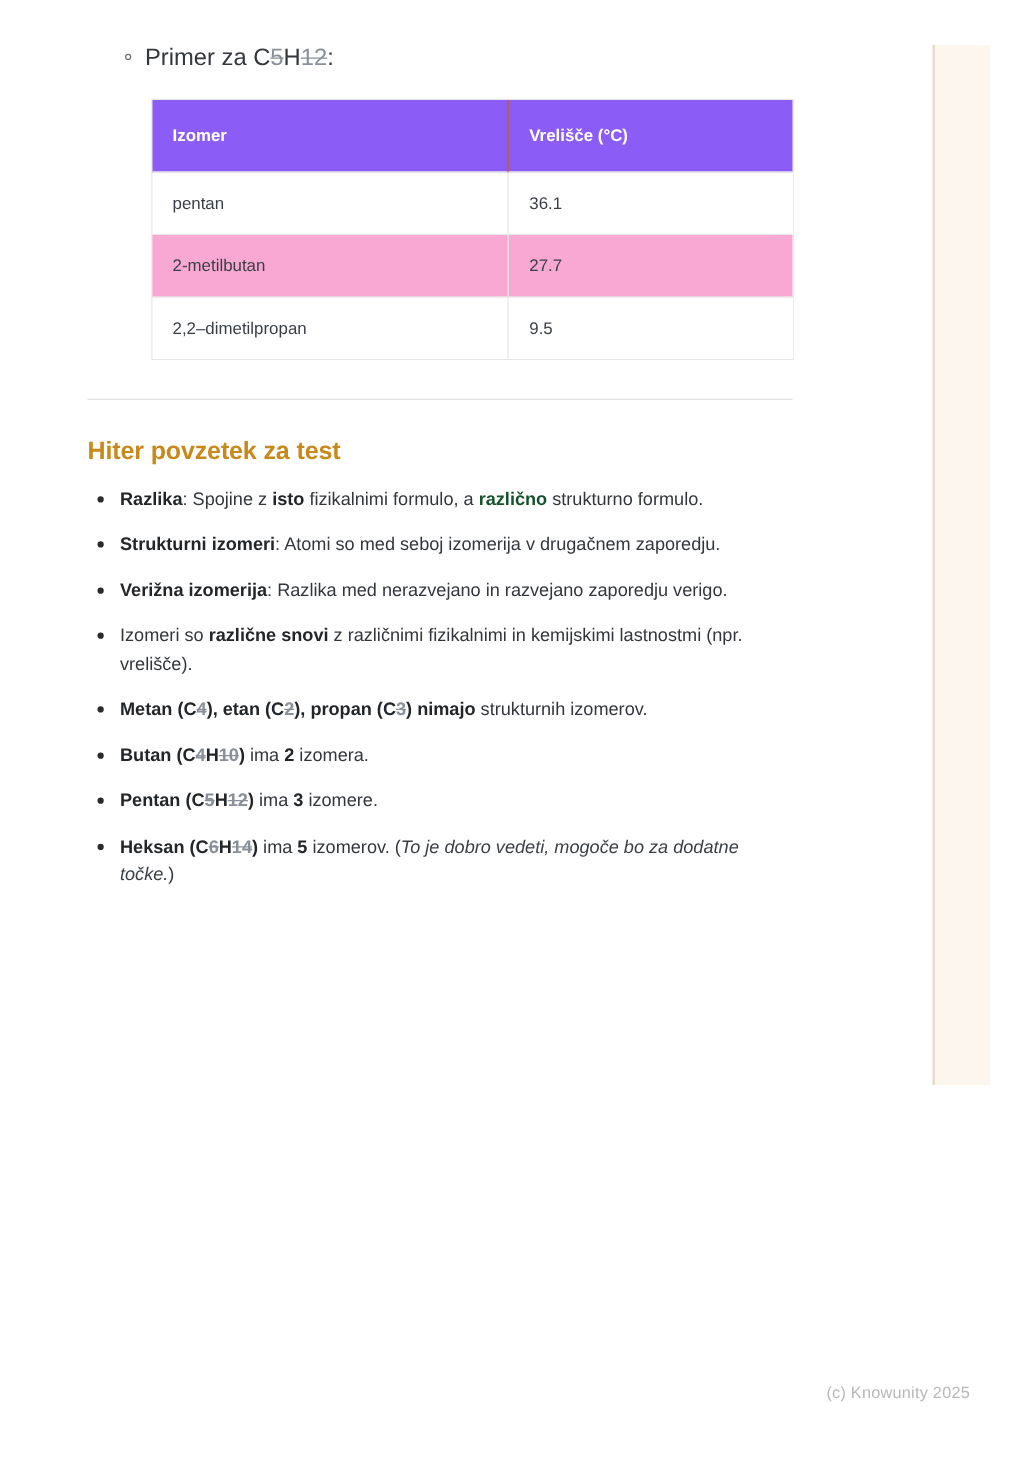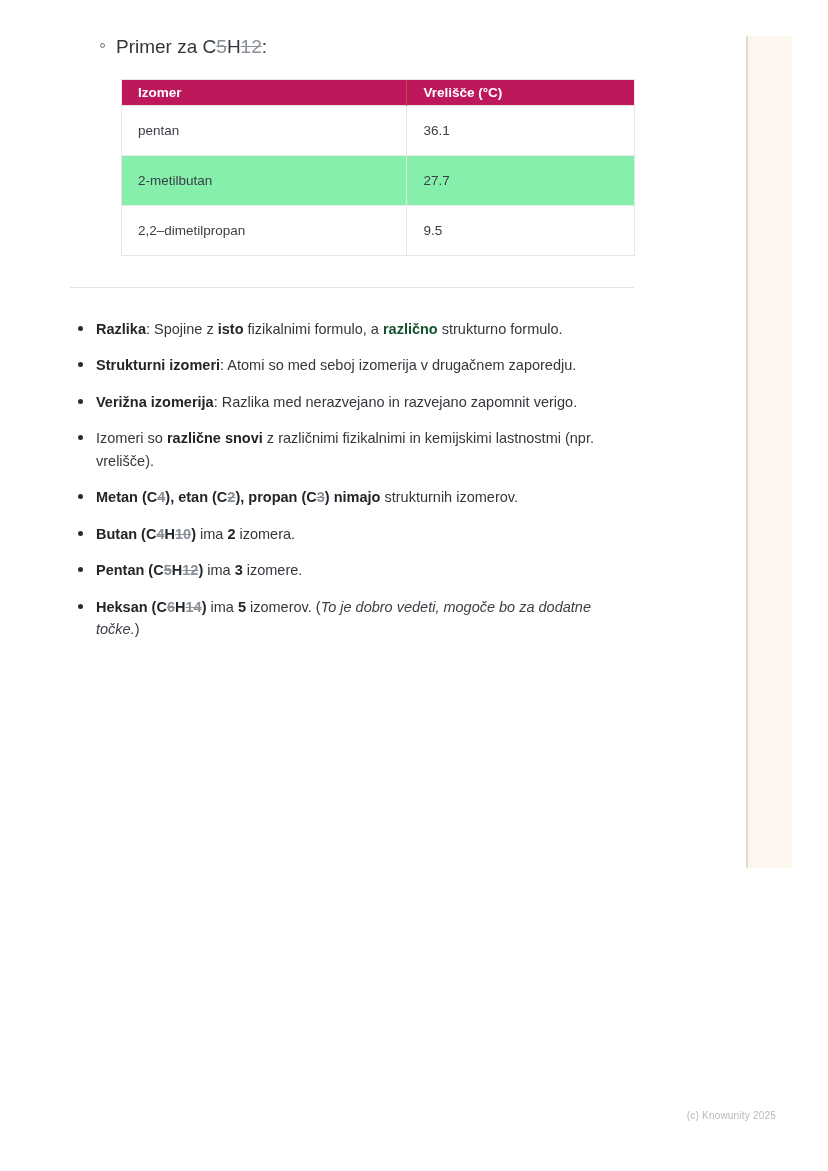--- a/index.html
+++ b/index.html
@@ -60,38 +60,38 @@
 
   
   table.izomer-table {
     border-collapse: collapse;
     width: 512px;
     margin-left: 52px;
     font-size: 13.5px;
     box-shadow: 0 0 0 1px #e6e6e6;
   }
   table.izomer-table thead th {
-    background: #be185d;
+    background: #8b5cf6;
     color: #ffffff;
     text-align: left;
     font-size: 13.5px;
     font-weight: bold;
-    padding: 5px 16px;
+    padding: 21px 16px;
     border-right: 1px solid #c05334;
   }
   table.izomer-table thead th:last-child { border-right: none; }
   table.izomer-table tbody td {
     padding: 17px 16px;
     border-top: 1px solid #e8e8e8;
     border-right: 1px solid #e8e8e8;
     color: #3a3f45;
     background: #ffffff;
   }
   table.izomer-table tbody td:last-child { border-right: none; }
-  table.izomer-table tbody tr.alt td { background: #86efac; }
+  table.izomer-table tbody tr.alt td { background: #f9a8d4; }
 
   
   .callout {
     margin: 26px 0 0 0;
     margin-left: 0;
     width: 564px;
     box-sizing: border-box;
     background: #f6f1eb;
     border-left: 5px solid #8f2c13;
     padding: 20px 24px 22px 26px;
@@ -134,21 +134,21 @@
     width: 5px;
     height: 5px;
     background: #2b2b2b;
     border-radius: 50%;
   }
 
   .footer {
     position: absolute;
     right: 52px;
     bottom: 50px;
-    font-size: 10px;
+    font-size: 13px;
     color: #b8b8b8;
     letter-spacing: 0.2px;
   }
 
   b, strong { font-weight: bold; color: #232629; }
 </style>
 </head>
 <body>
 
 <div class="side-strip"></div>
@@ -181,25 +181,26 @@
       <tr>
         <td>2,2–dimetilpropan</td>
         <td>9.5</td>
       </tr>
     </tbody>
   </table>
 
 
   <hr class="rule">
 
+  <h2 class="section-title">Hiter povzetek za test</h2>
 
   <ul class="summary">
     <li><span class="dot"></span><span class="rich"><span style="font-weight: bold; color: rgb(35, 38, 41);">Razlika</span><span>: Spojine z </span><span style="font-weight: bold; color: rgb(35, 38, 41);">isto</span><span> fizikalnimi formulo, a </span><span style="font-weight: bold; color: #14532d;">različno</span><span> strukturno formulo.</span></span></li>
     <li><span class="dot"></span><span class="rich"><span style="font-weight: bold; color: rgb(35, 38, 41);">Strukturni izomeri</span><span>: Atomi so med seboj izomerija v drugačnem zaporedju.</span></span></li>
-    <li><span class="dot"></span><span class="rich"><span style="font-weight: bold; color: rgb(35, 38, 41);">Verižna izomerija</span><span>: Razlika med nerazvejano in razvejano zapomnit verigo.</span></span></li>
+    <li><span class="dot"></span><span class="rich"><span style="font-weight: bold; color: rgb(35, 38, 41);">Verižna izomerija</span><span>: Razlika med nerazvejano in razvejano zaporedju verigo.</span></span></li>
     <li><span class="dot"></span><span class="rich"><span>Izomeri so </span><span style="font-weight: bold; color: rgb(35, 38, 41);">različne snovi</span><span> z različnimi fizikalnimi in kemijskimi lastnostmi (npr. vrelišče).</span></span></li>
     <li><span class="dot"></span><span class="rich"><span style="font-weight: bold; color: rgb(35, 38, 41);">Metan (C</span><span style="font-weight: bold; text-decoration: line-through; color: rgb(138, 144, 153);">4</span><span style="font-weight: bold; color: rgb(35, 38, 41);">), etan (C</span><span style="font-weight: bold; text-decoration: line-through; color: rgb(138, 144, 153);">2</span><span style="font-weight: bold; color: rgb(35, 38, 41);">), propan (C</span><span style="font-weight: bold; text-decoration: line-through; color: rgb(138, 144, 153);">3</span><span style="font-weight: bold; color: rgb(35, 38, 41);">) nimajo</span><span> strukturnih izomerov.</span></span></li>
     <li><span class="dot"></span><span class="rich"><span style="font-weight: bold; color: rgb(35, 38, 41);">Butan (C</span><span style="font-weight: bold; text-decoration: line-through; color: rgb(138, 144, 153);">4</span><span style="font-weight: bold; color: rgb(35, 38, 41);">H</span><span style="font-weight: bold; text-decoration: line-through; color: rgb(138, 144, 153);">10</span><span style="font-weight: bold; color: rgb(35, 38, 41);">)</span><span> ima </span><span style="font-weight: bold; color: rgb(35, 38, 41);">2</span><span> izomera.</span></span></li>
     <li><span class="dot"></span><span class="rich"><span style="font-weight: bold; color: rgb(35, 38, 41);">Pentan (C</span><span style="font-weight: bold; text-decoration: line-through; color: rgb(138, 144, 153);">5</span><span style="font-weight: bold; color: rgb(35, 38, 41);">H</span><span style="font-weight: bold; text-decoration: line-through; color: rgb(138, 144, 153);">12</span><span style="font-weight: bold; color: rgb(35, 38, 41);">)</span><span> ima </span><span style="font-weight: bold; color: rgb(35, 38, 41);">3</span><span> izomere.</span></span></li>
     <li><span class="dot"></span><span class="rich"><span style="font-weight: bold; color: rgb(35, 38, 41);">Heksan (C</span><span style="font-weight: bold; text-decoration: line-through; color: rgb(138, 144, 153);">6</span><span style="font-weight: bold; color: rgb(35, 38, 41);">H</span><span style="font-weight: bold; text-decoration: line-through; color: rgb(138, 144, 153);">14</span><span style="font-weight: bold; color: rgb(35, 38, 41);">)</span><span> ima </span><span style="font-weight: bold; color: rgb(35, 38, 41);">5</span><span> izomerov. (</span><span style="font-style: italic; color: rgb(58, 63, 69);">To je dobro vedeti, mogoče bo za dodatne točke.</span><span>)</span></span></li>
   </ul>
 
 </div>
 
 <div class="footer">(c) Knowunity 2025</div>

